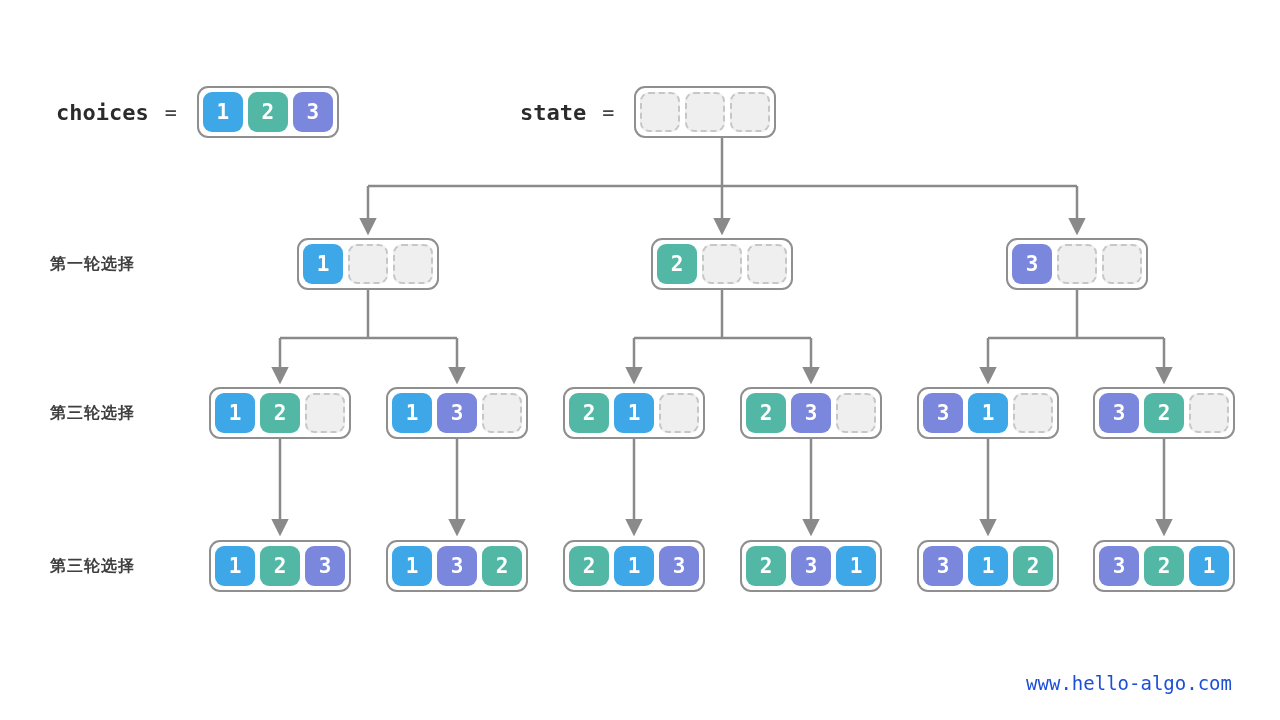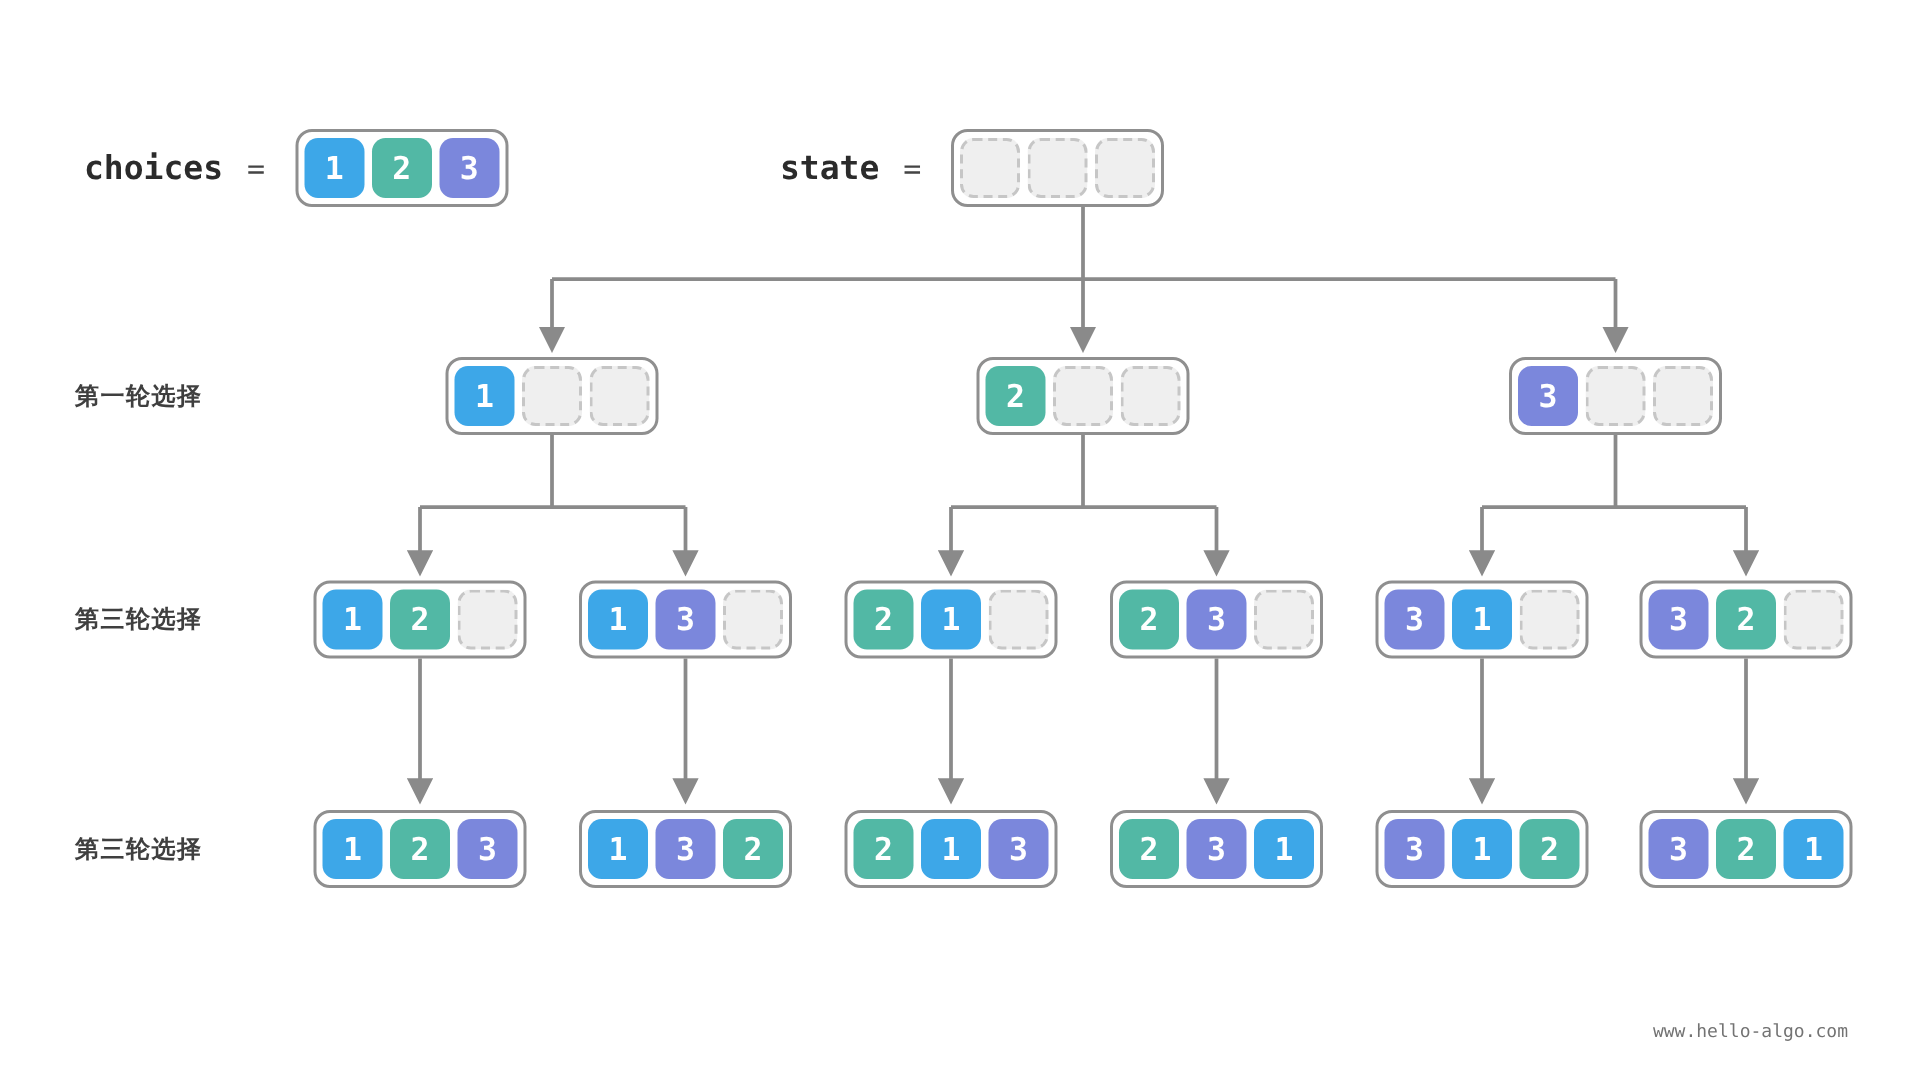--- a/index.html
+++ b/index.html
@@ -69,22 +69,22 @@
     font-size: 16px;
     color: #3f3f3f;
     letter-spacing: 1px;
     font-weight: bold;
   }
   .footer {
     position: absolute;
     right: 48px;
     bottom: 26px;
     font-family: "DejaVu Sans Mono", "Liberation Mono", monospace;
-    font-size: 12px;
-    color: #737373;
+    font-size: 19px;
+    color: #1d4ed8;
   }
 </style>
 </head>
 <body>
 
 <div class="canvas">
 
   <svg class="connectors" width="1280" height="720" viewBox="0 0 1280 720">
     <defs>
       <marker id="ah" viewBox="0 0 10 10" refX="7.5" refY="5" markerWidth="7" markerHeight="7" orient="auto-start-reverse">

